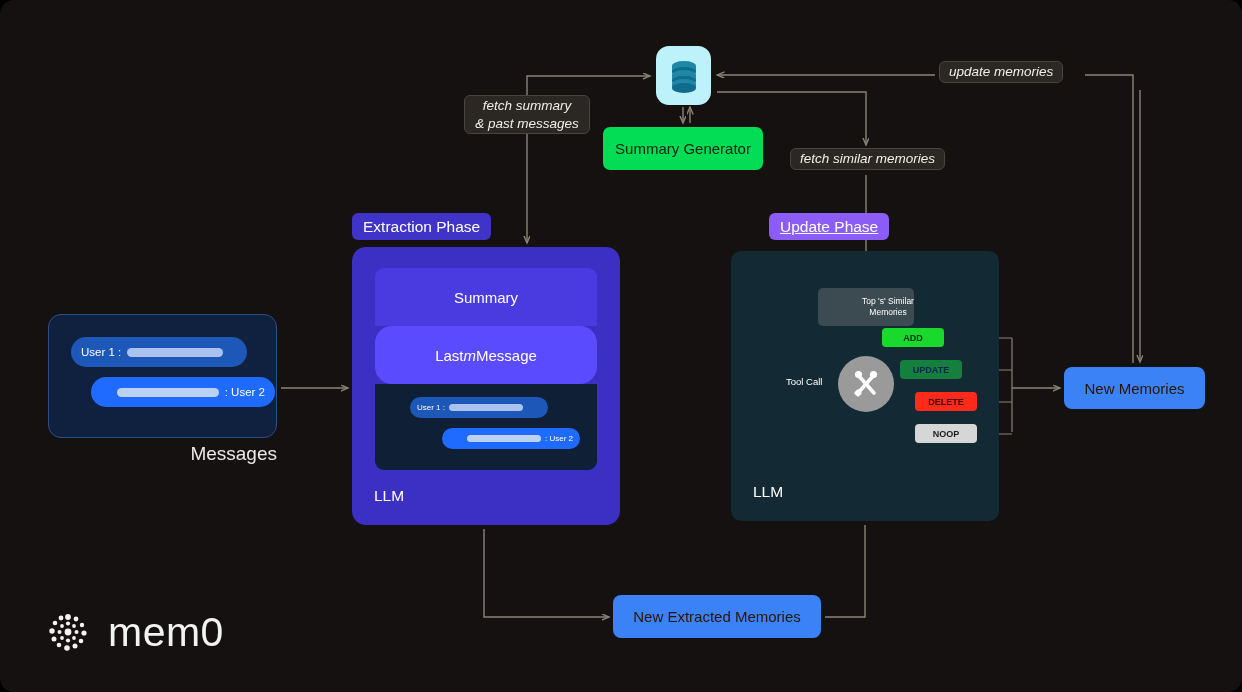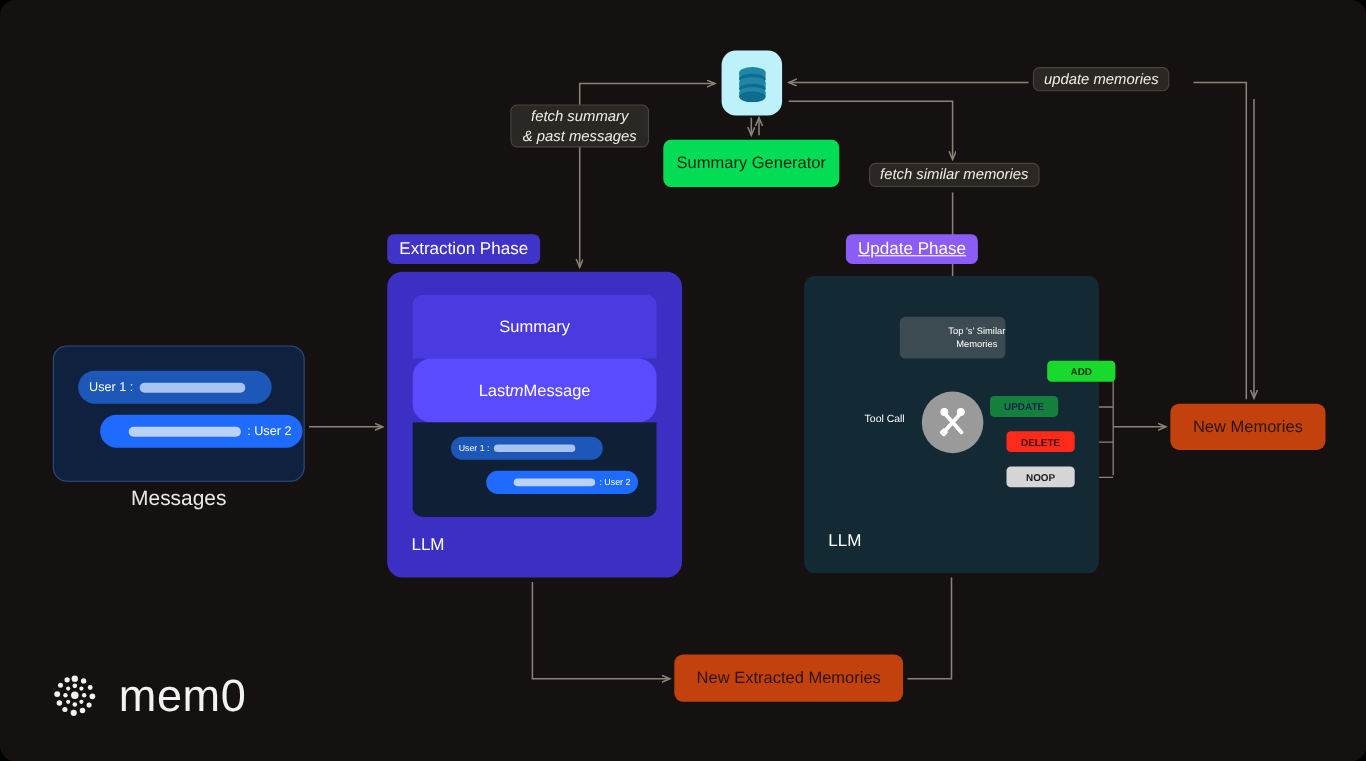--- a/index.html
+++ b/index.html
@@ -14,21 +14,21 @@
   #messages-box{left:48px;top:314px;width:229px;height:124px;
      background:#10203f;border:1px solid #2a4f86;border-radius:13px;}
   .bubble{position:absolute;height:30px;border-radius:15px;display:flex;
      align-items:center;padding:0 10px;gap:6px;}
   .bubble span{font-size:11.5px;color:#fff;white-space:nowrap;}
   .bar{height:9px;border-radius:5px;background:#a9c2ef;}
   #bubble-1{left:22px;top:22px;width:156px;background:#1d57b8;}
   #bubble-1 .bar{width:96px;}
   #bubble-2{left:42px;top:62px;width:164px;background:#1f6bff;justify-content:flex-end;}
   #bubble-2 .bar{width:102px;background:#bcd2f5;}
-  #messages-label{left:48px;top:443px;width:229px;text-align:center;
+  #messages-label{left:48px;top:443px;width:229px;text-align:right;
      font-size:19px;color:#e9e9e9;}
 
   
   .phase-label{height:27px;border-radius:6px;display:flex;align-items:center;
      padding:0 11px;font-size:15.5px;color:#fff;}
   #extraction-phase-label{left:352px;top:213px;background:#3f33c8;}
   #update-phase-label{left:769px;top:213px;background:#8b5cf6;text-decoration:underline;}
 
   
   #extraction-panel{left:352px;top:247px;width:268px;height:278px;
@@ -57,34 +57,34 @@
 
   
   #top-s-chip{left:818px;top:288px;width:96px;height:38px;background:#3c4a52;
      border-radius:5px;display:flex;flex-direction:column;align-items:center;
      justify-content:center;font-size:8.5px;color:#fff;line-height:1.35;text-align:center;padding-left:44px;}
   #tool-call-label{left:786px;top:376px;font-size:9.5px;color:#fff;}
   #tool-circle{left:838px;top:356px;width:56px;height:56px;border-radius:50%;
      background:#9a9a9a;display:flex;align-items:center;justify-content:center;}
   .action-chip{height:19px;width:62px;border-radius:4px;display:flex;
      align-items:center;justify-content:center;font-size:9px;font-weight:bold;}
-  #chip-add{left:952px;top:328px;background:#18d92c;color:#0a2a0c;}
+  #chip-add{left:882px;top:328px;background:#18d92c;color:#0a2a0c;}
   #chip-update{left:900px;top:360px;background:#15803d;color:#07254f;}
   #chip-delete{left:915px;top:392px;background:#ff2a1a;color:#3a0703;}
   #chip-noop{left:915px;top:424px;background:#d6d6d6;color:#1c1c1c;}
 
   
   #database-icon{left:656px;top:46px;width:55px;height:59px;background:#bdf2fb;
      border-radius:13px;display:flex;align-items:center;justify-content:center;}
   #summary-generator{left:603px;top:127px;width:160px;height:43px;background:#03dd55;
      border-radius:7px;display:flex;align-items:center;justify-content:center;
      font-size:15px;color:#06240f;}
 
   
-  .orange-box{background:#c2410c;border-radius:8px;display:flex;align-items:center;
+  .orange-box{background:#3b82f6;border-radius:8px;display:flex;align-items:center;
      justify-content:center;color:#2b1500;}
   #new-memories{left:1064px;top:367px;width:141px;height:42px;font-size:15px;}
   #new-extracted-memories{left:613px;top:595px;width:208px;height:43px;font-size:15px;}
 
   
   .edge-label{background:#2b2724;border:1px solid #4a443e;border-radius:6px;
      display:flex;flex-direction:column;align-items:center;justify-content:center;
      font-style:italic;color:#f2efe9;font-size:13.5px;line-height:1.3;padding:1px 9px;}
   #label-fetch-summary{left:464px;top:95px;width:126px;}
   #label-fetch-similar{left:790px;top:148px;}

